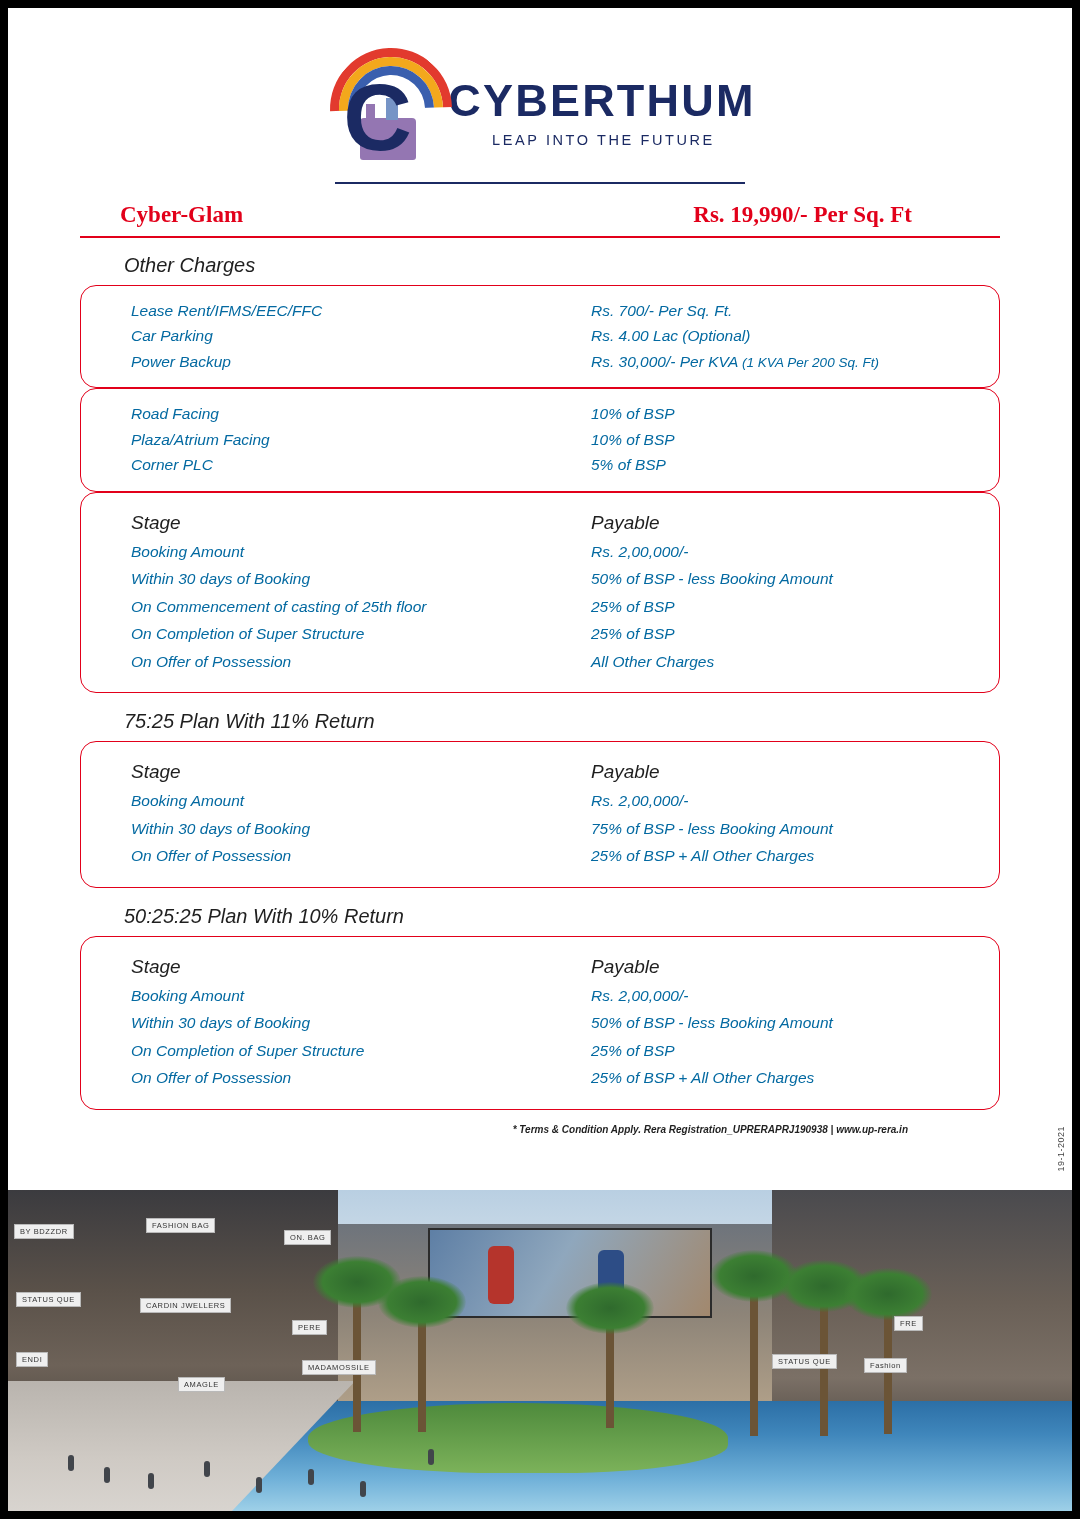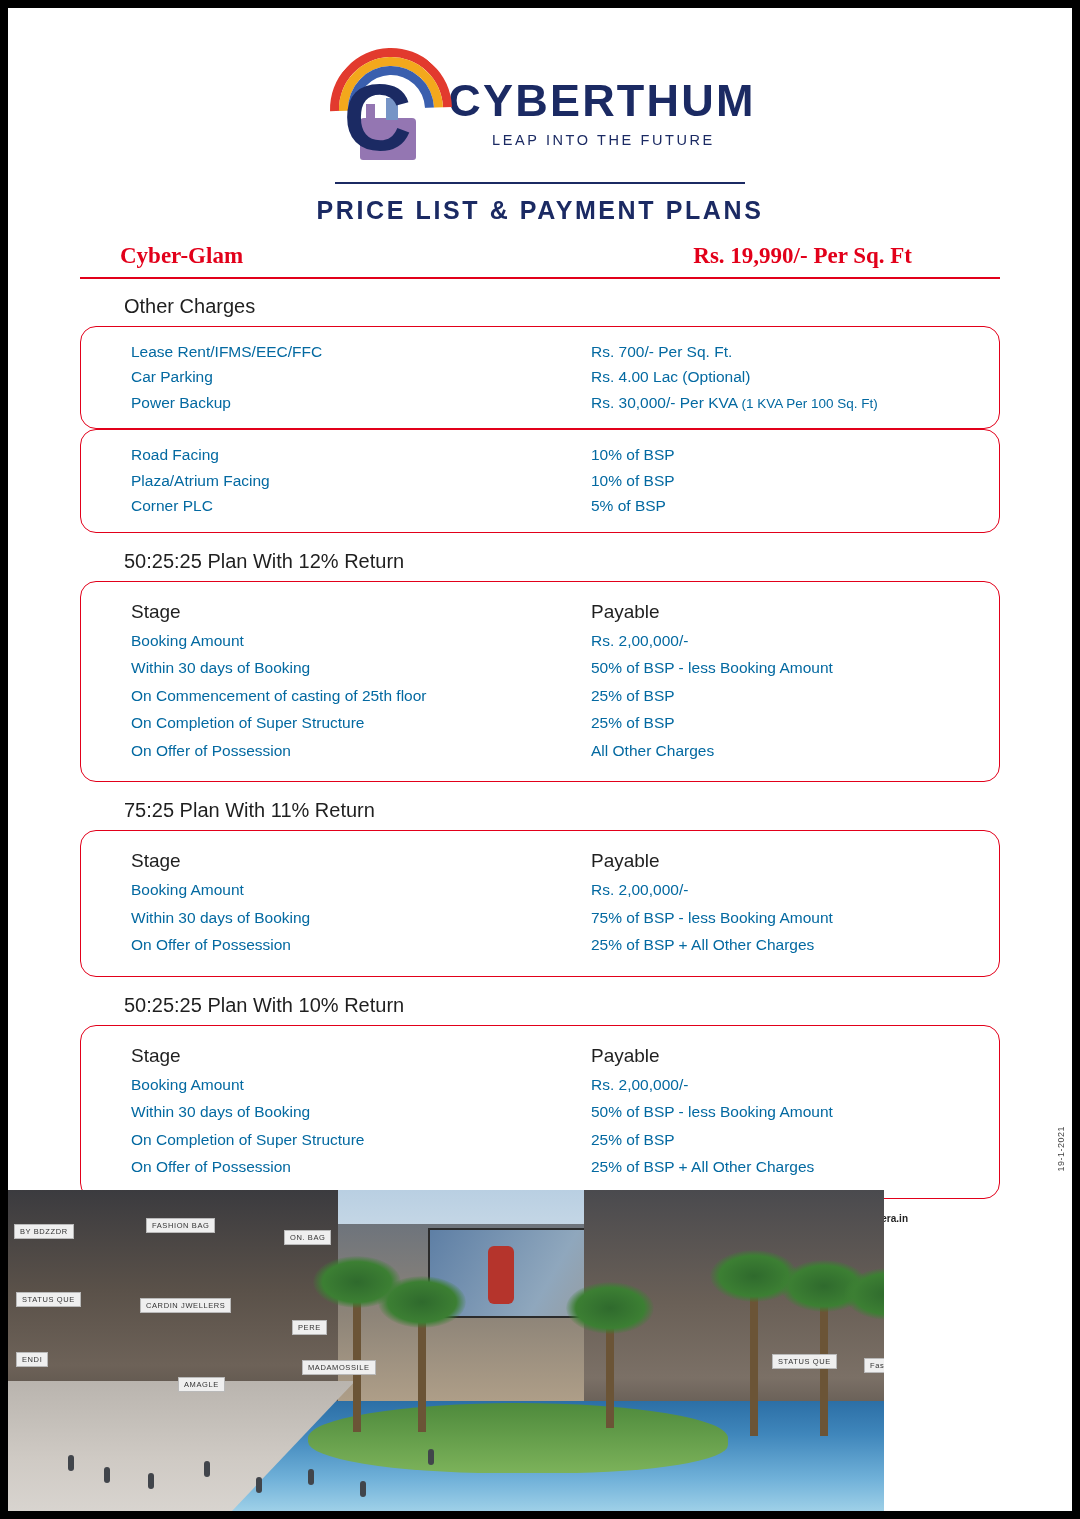--- a/index.html
+++ b/index.html
@@ -142,21 +142,21 @@
     font-family: Liberation Serif, serif;
   }
   .price-row .right { margin-right: 88px; }
   .price-underline {
     margin: 8px 72px 0 72px;
     height: 1.6px;
     background: #e2001a;
   }
 
   
-  .content { padding: 0 72px 0 72px; }
+  .content { padding: 0 72px 0 72px; font-style: italic; }
   .section-head {
     font-size: 20px;
     color: #1f1f1f;
     margin: 16px 0 8px 44px;
   }
   .section-head.small-gap { margin-top: 17px; }
   .box {
     border: 1.6px solid #e2001a;
     border-radius: 16px;
     padding: 12px 0 13px 0;
@@ -197,21 +197,21 @@
     transform: rotate(-90deg);
     transform-origin: right top;
     letter-spacing: 0.5px;
   }
 
   
   .hero {
     position: absolute;
     left: 0;
     top: 1182px;
-    width: 876px;
+    width: 1064px;
     height: 321px;
     overflow: hidden;
     background: linear-gradient(#a8c4de, #cfdce8);
   }
   .sky { position:absolute; left:0; top:0; width:100%; height:120px;
          background: linear-gradient(#b9cfe2,#dfe8ee); }
   .mall-left {
     position: absolute; left: 0; top: 0; width: 330px; height: 250px;
     background: linear-gradient(180deg,#3b3b3f 0%, #5a5149 40%, #6d6258 70%, #4a433d 100%);
   }
@@ -301,21 +301,20 @@
         <div class="sky-blob"></div>
         <div class="logo-c">C</div>
       </div>
       <div class="logo-text">
         <div class="logo-title">CYBERTHUM</div>
         <div class="logo-sub">LEAP INTO THE FUTURE</div>
       </div>
     </div>
 
     <div class="title-rule"></div>
-    <div class="doc-title">PRICE LIST &amp; PAYMENT PLANS</div>
 
     <div class="price-row">
       <div>Cyber-Glam</div>
       <div class="right">Rs. 19,990/- Per Sq. Ft</div>
     </div>
     <div class="price-underline"></div>
 
     <div class="content">
 
       <div class="section-head">Other Charges</div>
@@ -325,41 +324,40 @@
           <div class="c2">Rs. 700/- Per Sq. Ft.</div>
         </div>
         <div class="row">
           <div class="c1">Car Parking</div>
           <div class="c2">Rs. 4.00 Lac (Optional)</div>
         </div>
         <div class="row">
           <div class="c1">Power Backup</div>
           <div class="c2">
             <span>Rs. 30,000/- Per KVA</span>
-            <span class="tiny">(1 KVA Per 100 Sq. Ft)</span>
+            <span class="tiny">(1 KVA Per 200 Sq. Ft)</span>
           </div>
         </div>
       </div>
 
       <div class="box">
         <div class="row">
           <div class="c1">Road Facing</div>
           <div class="c2">10% of BSP</div>
         </div>
         <div class="row">
           <div class="c1">Plaza/Atrium Facing</div>
           <div class="c2">10% of BSP</div>
         </div>
         <div class="row">
           <div class="c1">Corner PLC</div>
           <div class="c2">5% of BSP</div>
         </div>
       </div>
 
-      <div class="section-head small-gap">50:25:25 Plan With 12% Return</div>
       <div class="box plan-box">
         <div class="row header-row">
           <div class="c1">Stage</div>
           <div class="c2">Payable</div>
         </div>
         <div class="row">
           <div class="c1">Booking Amount</div>
           <div class="c2">Rs. 2,00,000/-</div>
         </div>
         <div class="row">

